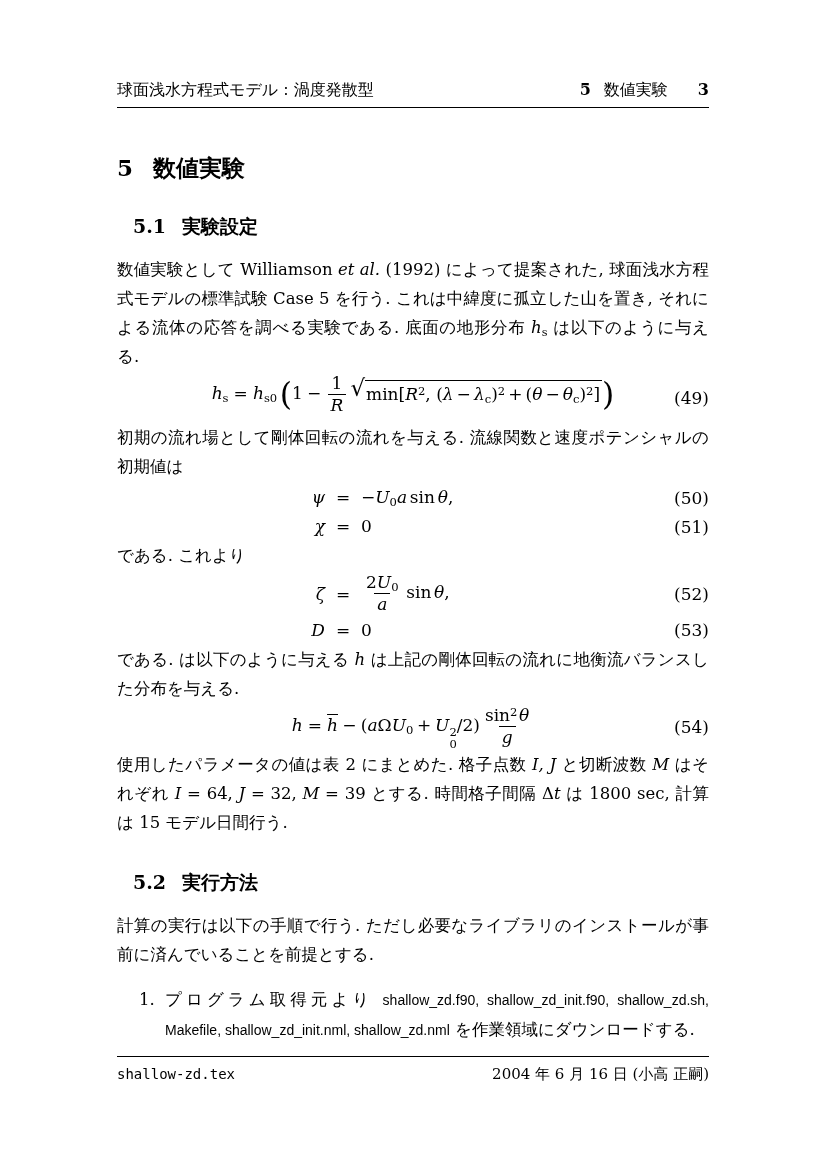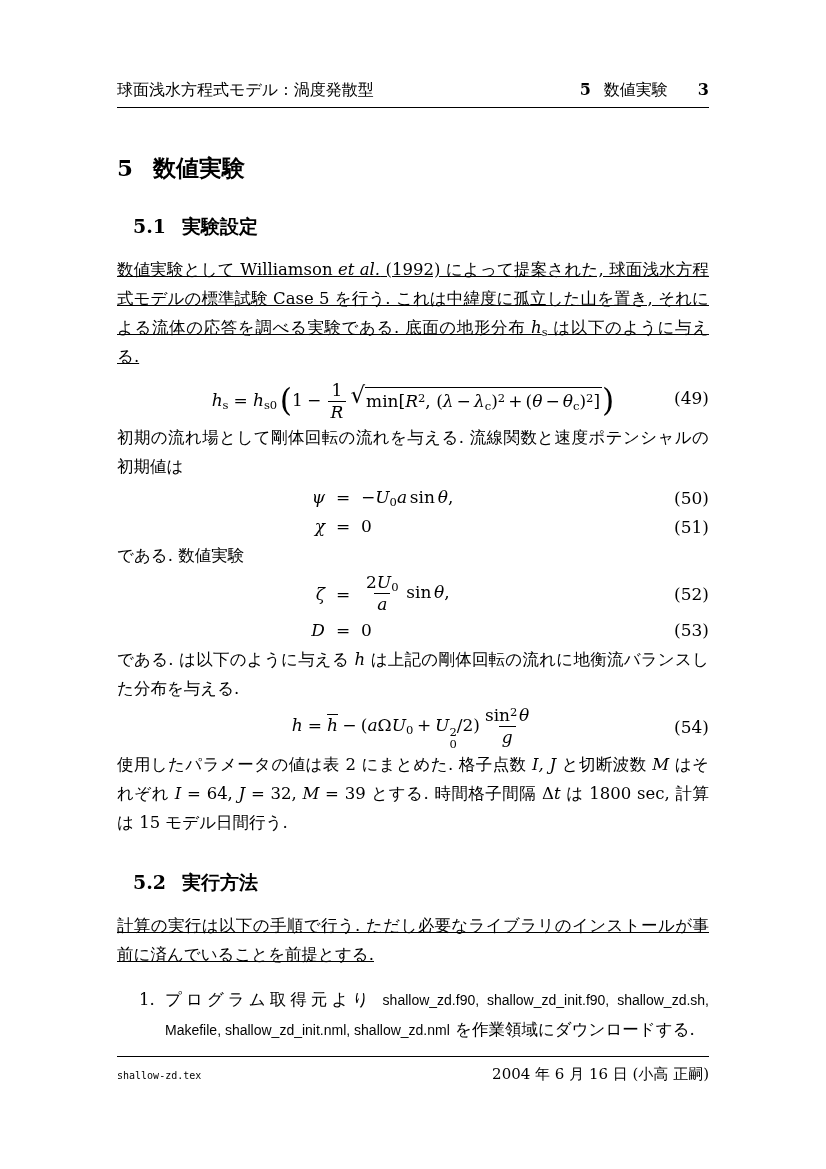--- a/index.html
+++ b/index.html
@@ -29,31 +29,31 @@
   h2.subsec {
     margin:16px; font-size:19px; line-height:26px; font-weight:bold;
   }
   h2.subsec .secno { font-family:"DejaVu Serif","Liberation Serif",serif; margin-right:16px; }
   .mt30 { margin-top:30px !important; }
   .mt32 { margin-top:32px !important; }
   p.body {
     margin:0; font-size:16.5px; line-height:29px; text-align:justify;
     text-justify:inter-ideograph;
   }
-  .mt20 { margin-top:20px;text-decoration:underline; } .mt10 { margin-top:10px; }
+  .mt20 { margin-top:20px; } .mt10 { margin-top:10px; }
   .mt4 { margin-top:4px; } .mt2 { margin-top:2px; } .mt0 { margin-top:0; }
   .emph { font-style:italic; }
   .ivar { font-style:italic; }
   .tt { font-family:Liberation Sans, sans-serif; font-size:14px; }
   sub,sup { font-size:68%; line-height:0; }
   sub { vertical-align:-0.25em; }
   sup { vertical-align:0.45em; }
   
   .equation {
-    position:relative; display:flex; justify-content:center; align-items:flex-end;
+    position:relative; display:flex; justify-content:center; align-items:flex-start;
     font-size:17px; line-height:1.3; min-height:44px;
   }
   .eqlabel { position:absolute; right:0; top:50%; transform:translateY(-50%); font-size:17px; }
   .eqnarray { }
   .eqrow {
     position:relative; display:grid;
     grid-template-columns:1fr 30px 36px 170px 1fr;
     align-items:center; min-height:29px; font-size:17px; line-height:1.3;
   }
   .eqrow .lhs { grid-column:2; text-align:right; white-space:nowrap; }
@@ -81,21 +81,21 @@
   .list-item { display:flex; font-size:16.5px; line-height:29px; }
   .li-no { flex:none; width:26px; margin-left:22px; }
   .li-body { flex:1; text-align:justify; }
   
   .footer {
     position:absolute; left:117px; top:1056px; width:592px;
     border-top:1px solid #000; padding-top:7px;
     display:flex; justify-content:space-between; align-items:baseline;
     font-size:15px; line-height:20px;
   }
-  .footer .fname { font-family:"DejaVu Sans Mono","Liberation Mono",monospace; font-size:10px; }
+  .footer .fname { font-family:"DejaVu Sans Mono","Liberation Mono",monospace; font-size:14px; }
 </style>
 </head>
 <body>
 
 <div class="page">
 
   <div class="header">
     <span class="gothic">球面浅水方程式モデル : 渦度発散型</span>
     <span class="hdr-right">
       <span class="hdr-secno">5</span>
@@ -137,21 +137,21 @@
         <span class="eqlabel">(50)</span>
       </div>
       <div class="eqrow">
         <span class="lhs"><span class="mi">χ</span></span>
         <span class="eqsign">=</span>
         <span class="rhs"><span class="mr">0</span></span>
         <span class="eqlabel">(51)</span>
       </div>
     </div>
 
-    <p class="body mt4"><span>である. 数値実験</span></p>
+    <p class="body mt4"><span>である. これより</span></p>
 
     <div class="eqnarray mt2">
       <div class="eqrow" style="min-height:42px;">
         <span class="lhs"><span class="mi">ζ</span></span>
         <span class="eqsign">=</span>
         <span class="rhs"><span class="frac">
               <span class="fnum"><span class="mr">2</span><span class="mi">U</span><sub>0</sub></span>
               <span class="fden"><span class="mi">a</span></span>
             </span><span style="display: inline-block; width: 0.16em;"></span><span class="mr">sin</span><span style="display: inline-block; width: 0.16em;"></span><span class="mi">θ</span><span class="mr">,</span></span>
         <span class="eqlabel">(52)</span>

